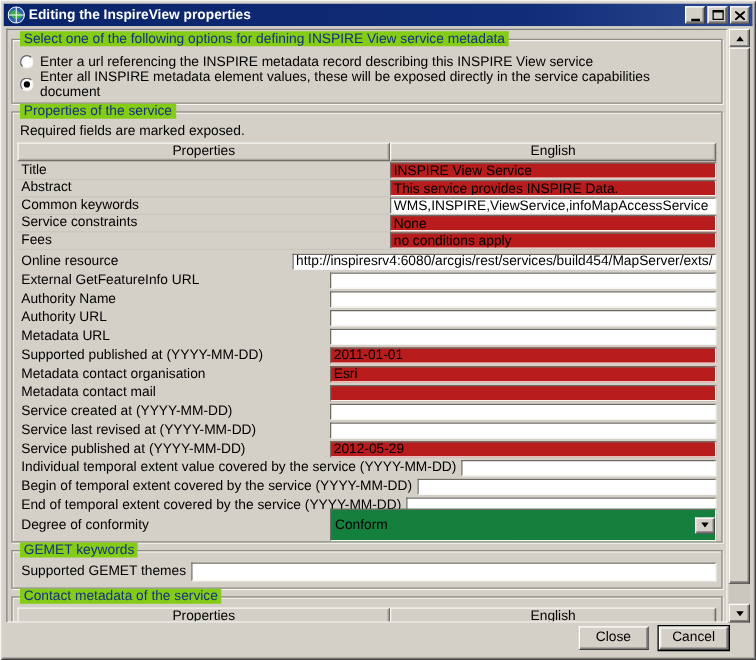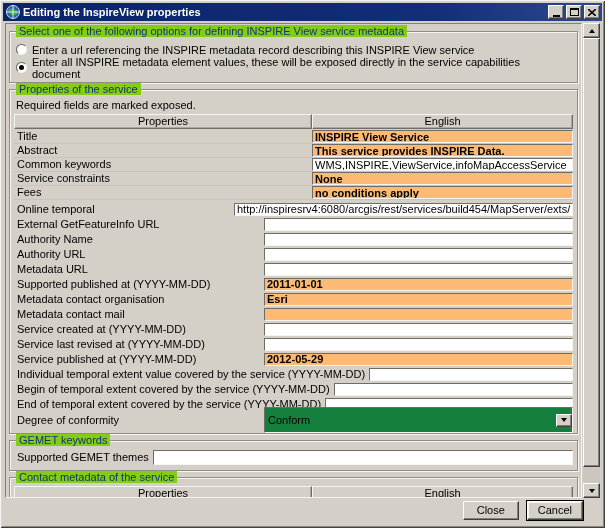--- a/index.html
+++ b/index.html
@@ -49,21 +49,21 @@
   .phead{display:grid;grid-template-columns:298px 1fr;height:15px;margin-bottom:1px;}
   .hcell{background:#D4D0C8;border:1px solid;border-color:#f6f5f1 #6f6d66 #6f6d66 #f6f5f1;
     box-shadow:inset -1px -1px 0 #aaa79e;text-align:center;line-height:13px;}
   .prow{display:grid;grid-template-columns:298px 1fr;height:14px;align-items:stretch;
     border-bottom:1px solid #c8c5bd;}
   .plabel{padding-left:3px;line-height:13px;white-space:nowrap;overflow:hidden;}
 
   input.fin{width:100%;height:13px;font-family:"Liberation Sans",sans-serif;font-size:11px;
     padding:0 2px;margin:0;background:#fff;outline:none;
     border:1px solid;border-color:#6e6c65 #f6f5f1 #f6f5f1 #6e6c65;}
-  input.req{background:#fdba74;font-weight:bold;}
+  input.req{background:#b91c1c;}
 
   
   .frow{display:flex;align-items:center;height:14px;margin:0 0 1px 0;}
   .frow .lbl{min-width:250px;padding:0 4px 0 3px;white-space:nowrap;}
   .frow .lbl.w1{min-width:220px;}
   .frow .fwrap{flex:1;display:flex;}
 
   
   .combo{flex:1;height:26px;background:#15803d;display:flex;align-items:center;
     border:1px solid;border-color:#6e6c65 #f6f5f1 #f6f5f1 #6e6c65;}
@@ -163,21 +163,21 @@
         <div class="prow">
           <div class="plabel">Service constraints</div>
           <input class="fin req" value="None" style="">
         </div>
         <div class="prow" style="margin-bottom:2px;">
           <div class="plabel">Fees</div>
           <input class="fin req" value="no conditions apply" style="">
         </div>
 
         <div class="frow">
-          <span class="lbl w1">Online temporal</span>
+          <span class="lbl w1">Online resource</span>
           <span class="fwrap">
               <input class="fin" value="http://inspiresrv4:6080/arcgis/rest/services/build454/MapServer/exts/InspireView/service" style="">
             </span>
         </div>
         <div class="frow">
           <span class="lbl">External GetFeatureInfo URL</span>
           <span class="fwrap">
               <input class="fin" value="" style="">
             </span>
         </div>

